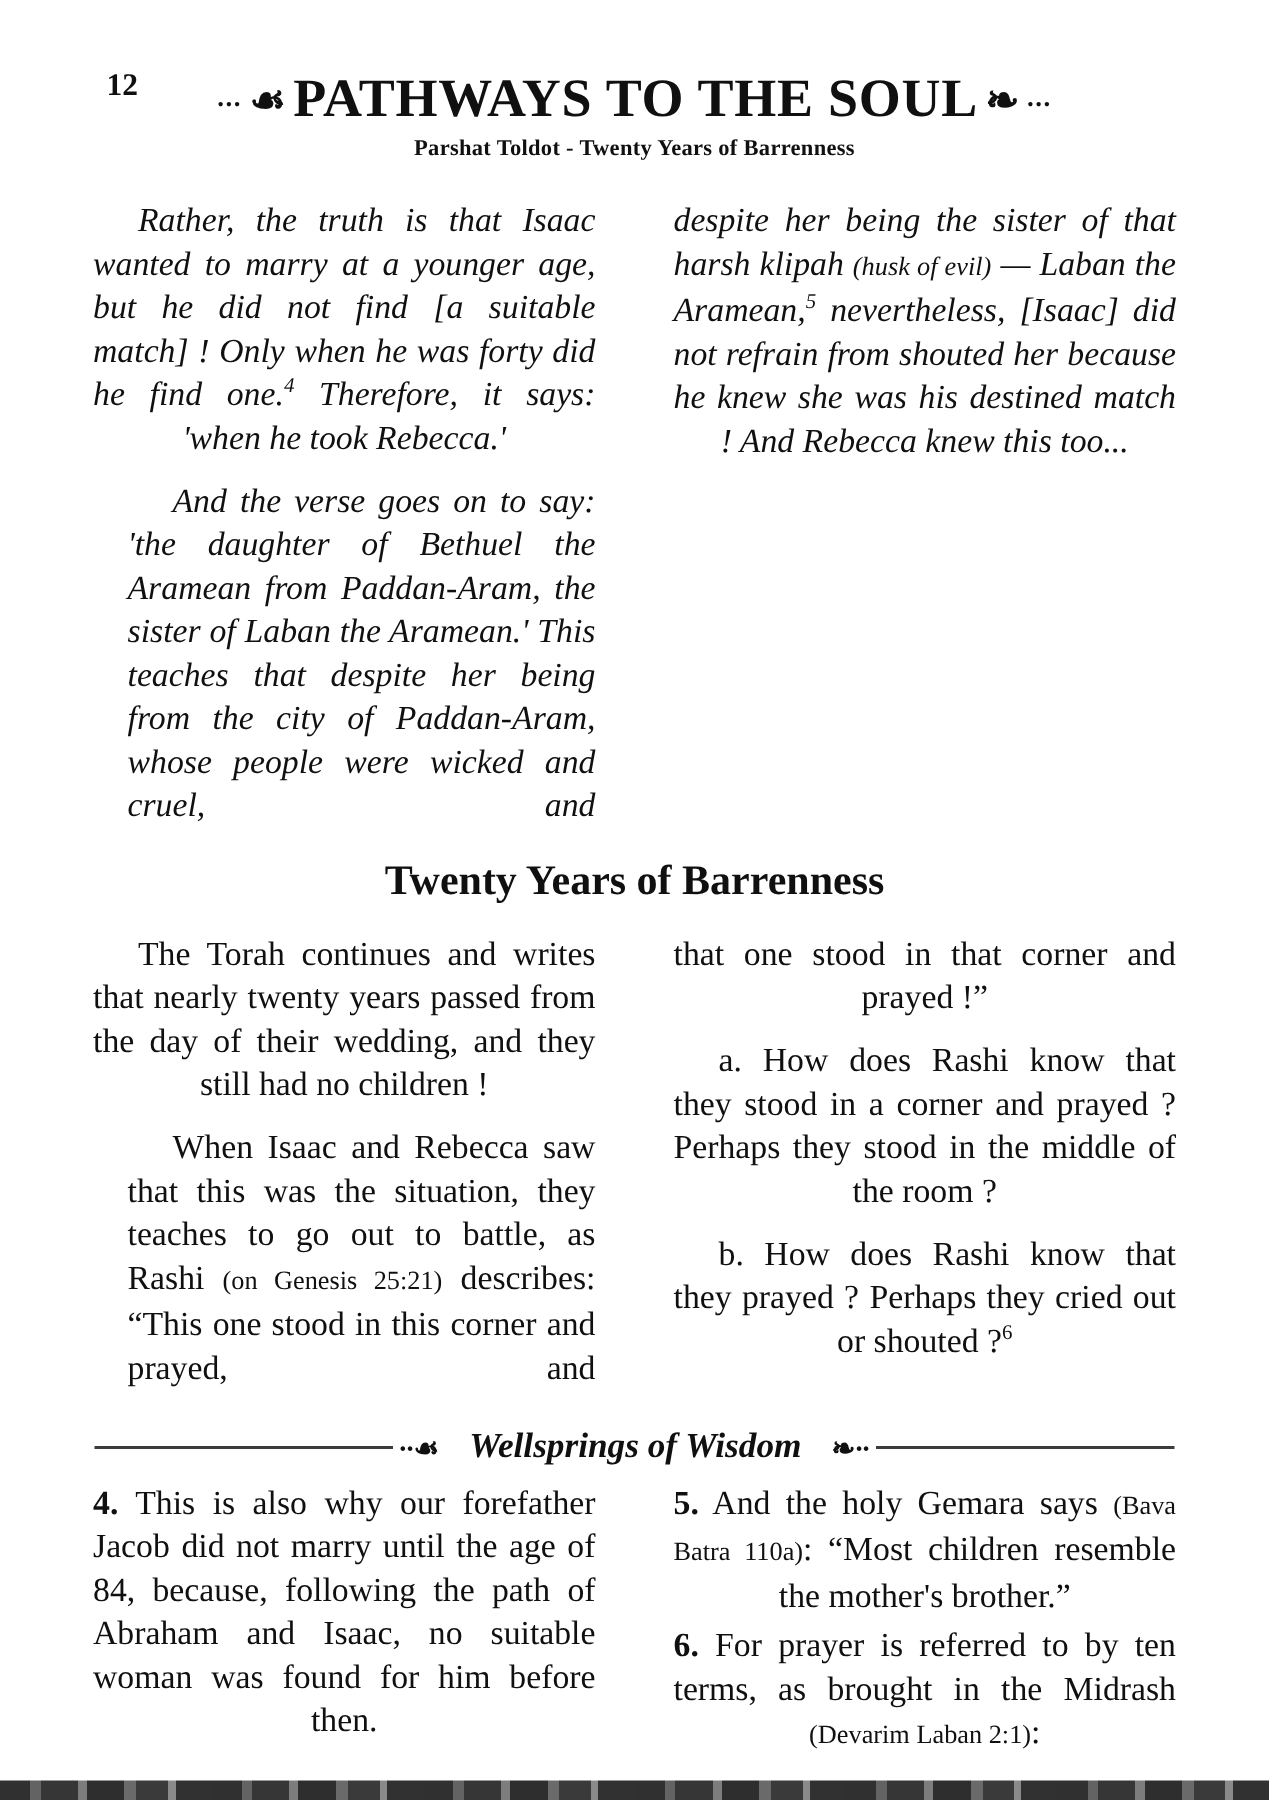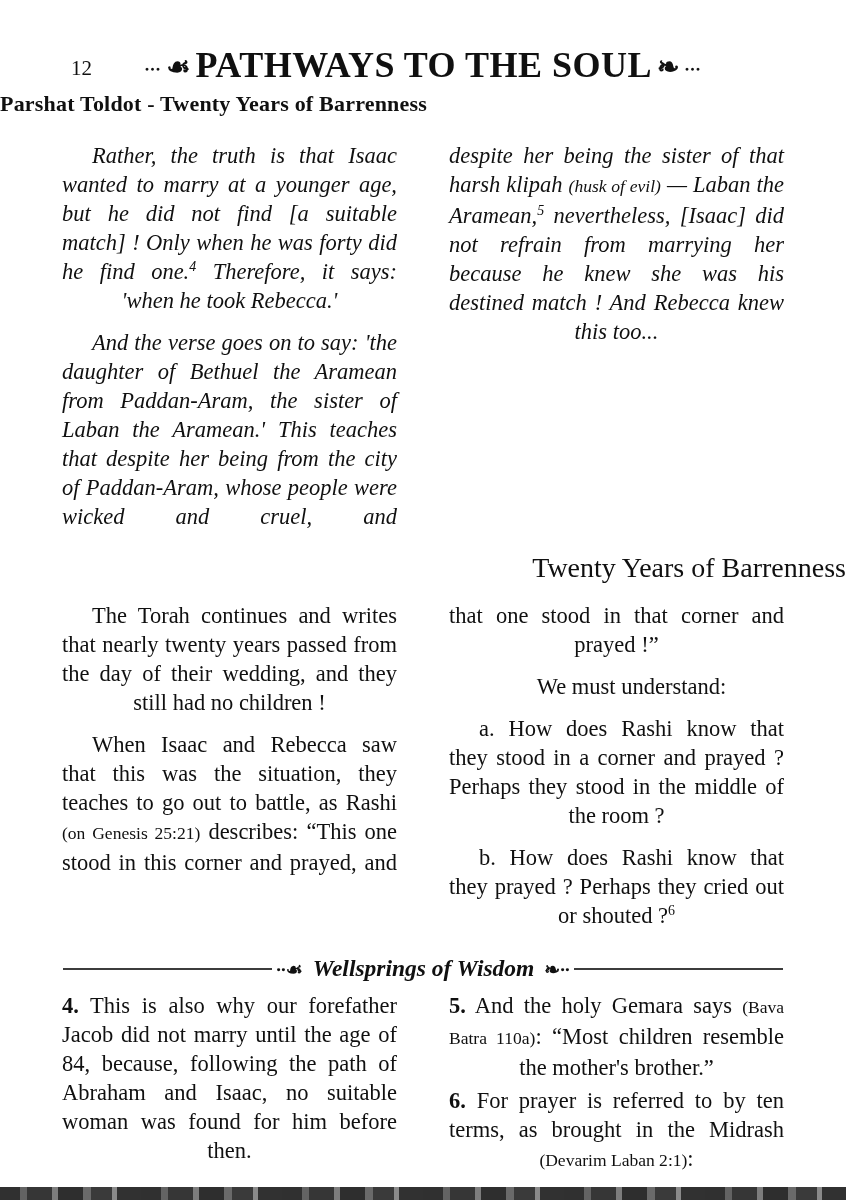--- a/index.html
+++ b/index.html
@@ -1,43 +1,43 @@
 <!DOCTYPE html>
 <html><head>
 <meta charset="utf-8">
 <style>
   html,body{margin:0;padding:0;}
   body{
     width:846px;height:1200px;position:relative;overflow:hidden;
     background:#ffffff;color:#101010;
     font-family:"Liberation Serif","DejaVu Serif",serif;
   }
-  .page-number{position:absolute;left:71px;top:56px;font-size:21px;font-weight:normal;}
+  .page-number{position:absolute;left:71px;top:44px;font-size:21px;font-weight:bold;}
   .title-row{display:flex;justify-content:center;align-items:center;padding-top:44px;gap:5px;font-weight:bold;}
   .orn-dots{font-size:18px;letter-spacing:1px;position:relative;top:4px;}
   .orn-scroll{font-size:27px;position:relative;top:2px;}
   .book-title{font-size:36px;letter-spacing:0.5px;white-space:nowrap;}
-  .subtitle{font-weight:bold;font-size:22px;margin-top:5px;letter-spacing:0.2px;}
+  .subtitle{text-align:center;font-weight:bold;font-size:15px;margin-top:5px;letter-spacing:0.2px;}
 
   .columns{display:flex;gap:52px;padding:0 62px;}
   .columns.upper{margin-top:24px;}
   .col{flex:1;font-size:22.5px;line-height:29px;}
   .col p{margin:0 0 13px 0;text-indent:30px;text-align:justify;text-align-last:center;}
-  .col p.cont{text-align-last:justify;}
+  .col p.cont{text-align-last:justify;margin-left:23px;}
   .col p.noindent{text-indent:0;}
   .ital{font-style:italic;}
   .small-inline{font-size:0.78em;}
   sup{font-size:0.62em;vertical-align:super;line-height:0;}
 
-  .section-heading{text-align:right;font-weight:normal;font-size:28px;margin:8px 0 17px 0;}
+  .section-heading{text-align:center;font-weight:bold;font-size:28px;margin:8px 0 17px 0;}
 
   .divider{display:flex;align-items:center;margin:12px 63px 9px 63px;}
   .divider .line{flex:1;border-top:2.5px solid #3c3c3c;height:0;}
   .divider .orn{font-size:19px;font-weight:bold;margin:0 4px;position:relative;top:1px;}
-  .wellsprings{font-style:italic;font-weight:bold;font-size:23.5px;margin:0 6px;white-space:nowrap;}
+  .wellsprings{font-style:italic;font-weight:bold;font-size:23.5px;margin:0 16px;white-space:nowrap;}
 
   .footnotes{display:flex;gap:52px;padding:0 62px;font-size:20.5px;line-height:28.5px;}
   .footnotes .col p{margin:0 0 4px 0;text-indent:0;}
   .fn-num{font-weight:bold;}
 
   .bottom-bar{
     position:absolute;left:0;bottom:0;width:846px;height:13px;
     background:repeating-linear-gradient(90deg,
       #303030 0 20px,#636363 20px 27px,#363636 27px 52px,#7d7d7d 52px 58px,
       #2e2e2e 58px 83px,#6a6a6a 83px 91px,#3a3a3a 91px 112px,#8a8a8a 112px 117px,
@@ -57,34 +57,33 @@
   <span class="orn-dots">∙∙∙</span>
 </div>
 <div class="subtitle">Parshat Toldot - Twenty Years of Barrenness</div>
 
 <div class="columns upper">
   <div class="col">
     <p class="ital"><span>Rather, the truth is that Isaac wanted to marry at a younger age, but he did not find [a suitable match] ! Only when he was forty did he find one.</span><sup>4</sup><span> Therefore, it says: 'when he took Rebecca.'</span></p>
     <p class="ital cont"><span>And the verse goes on to say: 'the daughter of Bethuel the Aramean from Paddan-Aram, the sister of Laban the Aramean.' This teaches that despite her being from the city of Paddan-Aram, whose people were wicked and cruel, and</span></p>
   </div>
   <div class="col">
-    <p class="ital noindent"><span>despite her being the sister of that harsh klipah </span><span class="small-inline">(husk of evil)</span><span> — Laban the Aramean,</span><sup>5</sup><span> nevertheless, [Isaac] did not refrain from marrying her because he knew she was his destined match ! And Rebecca knew this too...</span></p>
+    <p class="ital noindent"><span>despite her being the sister of that harsh klipah </span><span class="small-inline">(husk of evil)</span><span> — Laban the Aramean,</span><sup>5</sup><span> nevertheless, [Isaac] did not refrain from shouted her because he knew she was his destined match ! And Rebecca knew this too...</span></p>
   </div>
 </div>
 
 <div class="section-heading">Twenty Years of Barrenness</div>
 
 <div class="columns lower">
   <div class="col">
     <p><span>The Torah continues and writes that nearly twenty years passed from the day of their wedding, and they still had no children !</span></p>
     <p class="cont"><span>When Isaac and Rebecca saw that this was the situation, they teaches to go out to battle, as Rashi </span><span class="small-inline">(on Genesis 25:21)</span><span> describes: “This one stood in this corner and prayed, and</span></p>
   </div>
   <div class="col">
     <p class="noindent"><span>that one stood in that corner and prayed !”</span></p>
-    <p><span>We must understand:</span></p>
     <p><span>a. How does Rashi know that they stood in a corner and prayed ? Perhaps they stood in the middle of the room ?</span></p>
     <p><span>b. How does Rashi know that they prayed ? Perhaps they cried out or shouted ?</span><sup>6</sup></p>
   </div>
 </div>
 
 <div class="divider">
   <div class="line"></div>
   <span class="orn">∙∙☙</span>
   <span class="wellsprings">Wellsprings of Wisdom</span>
   <span class="orn">❧∙∙</span>

